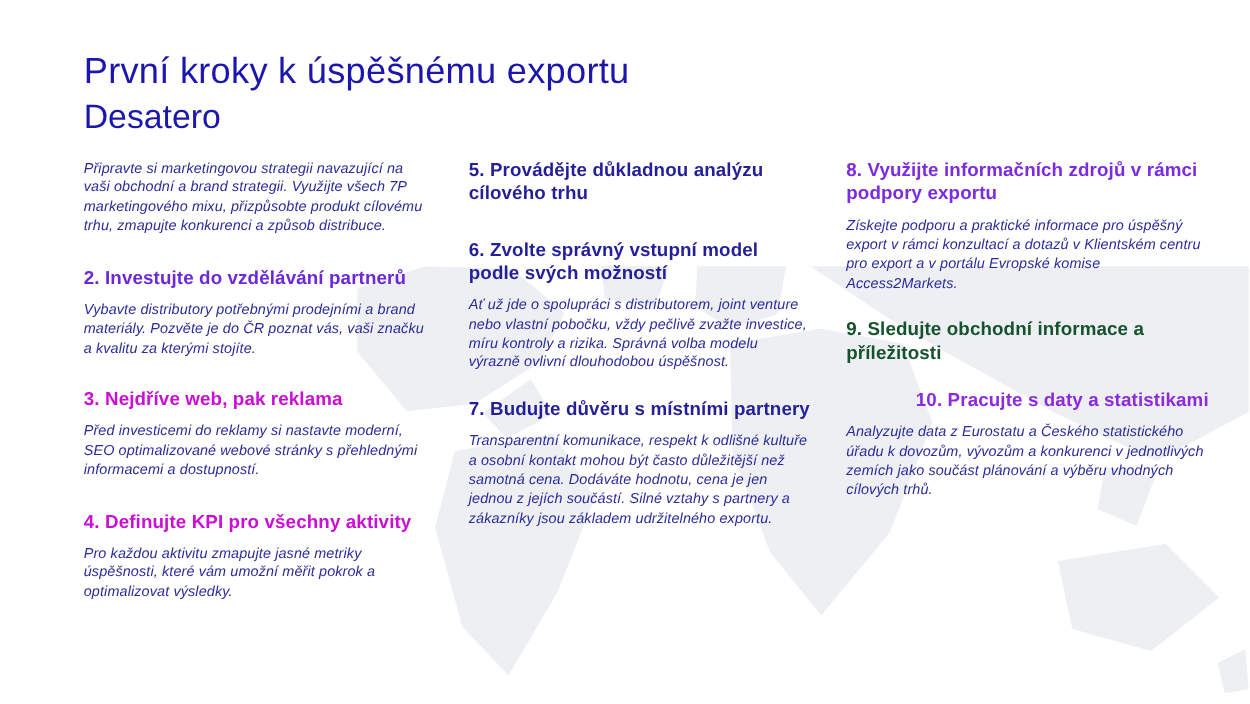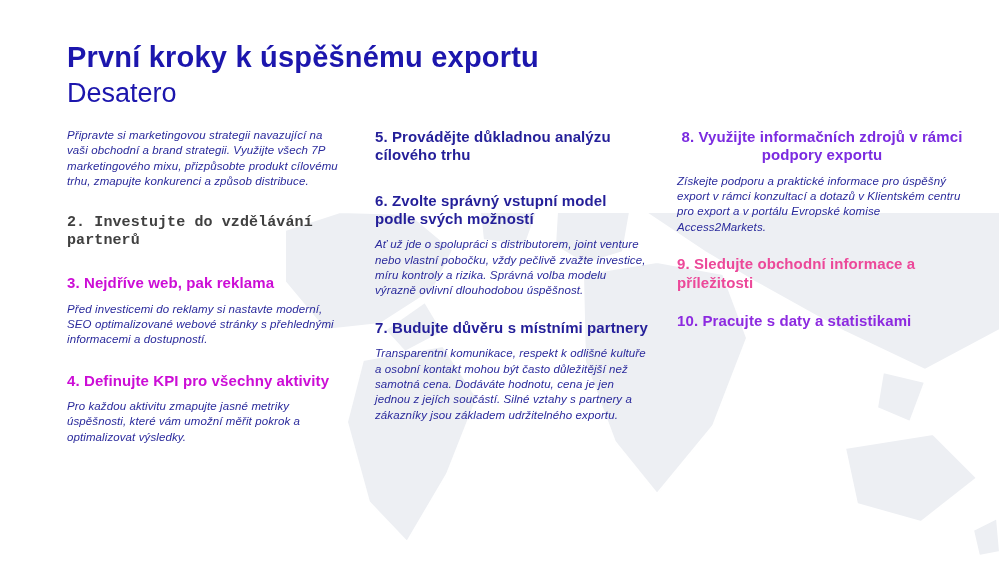--- a/index.html
+++ b/index.html
@@ -9,21 +9,21 @@
     font-family:"Liberation Sans", sans-serif;
     -webkit-font-smoothing:antialiased;
   }
   .world-map{
     position:absolute;left:285px;top:212px;width:715px;height:351px;
     z-index:0;pointer-events:none;
   }
   .content{position:absolute;inset:0;z-index:1;}
   .title-block{position:absolute;left:67px;top:40px;width:700px;}
   .page-title{
-    font-size:29px;font-weight:bold;color:#1c16ad;line-height:1.2;
+    font-size:29px;font-weight:normal;color:#1c16ad;line-height:1.2;
     letter-spacing:0.2px;margin:0;
   }
   .page-subtitle{
     font-size:27px;font-weight:normal;color:#1c16ad;line-height:1.25;
     margin:2px 0 12px 0;
   }
   .col{position:absolute;top:128px;}
   .col-1{left:67px;width:275px;}
   .col-2{left:375px;width:275px;}
   .col-3{left:677px;width:290px;}
@@ -69,21 +69,22 @@
   <header class="title-block">
     <h1 class="page-title">První kroky k úspěšnému exportu</h1>
     <div class="page-subtitle">Desatero</div>
   </header>
 
   <div class="col col-1">
     <section class="item">
       <p class="item-body">Připravte si marketingovou strategii navazující na vaši obchodní a brand strategii. Využijte všech 7P marketingového mixu, přizpůsobte produkt cílovému trhu, zmapujte konkurenci a způsob distribuce.</p>
     </section>
     <section class="item">
-      <h2 class="item-heading" style="color: #404040; font-family: Liberation Mono, monospace;">2. Investujte do vzdělávání partnerů</h2>
+      <h2 class="item-heading" style="color: #6d28d9;">2. Investujte do vzdělávání partnerů</h2>
+      <p class="item-body">Vybavte distributory potřebnými prodejními a brand materiály. Pozvěte je do ČR poznat vás, vaši značku a kvalitu za kterými stojíte.</p>
     </section>
     <section class="item">
       <h2 class="item-heading" style="color: rgb(204, 13, 214);">3. Nejdříve web, pak reklama</h2>
       <p class="item-body">Před investicemi do reklamy si nastavte moderní, SEO optimalizované webové stránky s přehlednými informacemi a dostupností.</p>
     </section>
     <section class="item">
       <h2 class="item-heading" style="color: rgb(204, 13, 214);">4. Definujte KPI pro všechny aktivity</h2>
       <p class="item-body">Pro každou aktivitu zmapujte jasné metriky úspěšnosti, které vám umožní měřit pokrok a optimalizovat výsledky.</p>
     </section>
   </div>
@@ -97,23 +98,24 @@
       <p class="item-body">Ať už jde o spolupráci s distributorem, joint venture nebo vlastní pobočku, vždy pečlivě zvažte investice, míru kontroly a rizika. Správná volba modelu výrazně ovlivní dlouhodobou úspěšnost.</p>
     </section>
     <section class="item">
       <h2 class="item-heading" style="color: rgb(36, 31, 153);">7. Budujte důvěru s místními partnery</h2>
       <p class="item-body">Transparentní komunikace, respekt k odlišné kultuře a osobní kontakt mohou být často důležitější než samotná cena. Dodáváte hodnotu, cena je jen jednou z jejích součástí. Silné vztahy s partnery a zákazníky jsou základem udržitelného exportu.</p>
     </section>
   </div>
 
   <div class="col col-3">
     <section class="item">
-      <h2 class="item-heading" style="color: rgb(123, 43, 224); text-align: center;">8. Využijte informačních zdrojů v rámci podpory exportu</h2>
+      <h2 class="item-heading" style="color: rgb(123, 43, 224);">8. Využijte informačních zdrojů v rámci podpory exportu</h2>
       <p class="item-body">Získejte podporu a praktické informace pro úspěšný export v rámci konzultací a dotazů v Klientském centru pro export a v portálu Evropské komise Access2Markets.</p>
     </section>
     <section class="item">
-      <h2 class="item-heading" style="color: #ec4899;">9. Sledujte obchodní informace a příležitosti</h2>
+      <h2 class="item-heading" style="color: #14532d;">9. Sledujte obchodní informace a příležitosti</h2>
     </section>
     <section class="item">
-      <h2 class="item-heading" style="color: rgb(141, 42, 224);">10. Pracujte s daty a statistikami</h2>
+      <h2 class="item-heading" style="color: rgb(141, 42, 224); text-align: right;">10. Pracujte s daty a statistikami</h2>
+      <p class="item-body">Analyzujte data z Eurostatu a Českého statistického úřadu k dovozům, vývozům a konkurenci v jednotlivých zemích jako součást plánování a výběru vhodných cílových trhů.</p>
     </section>
   </div>
 </div>
 
 </body></html>

